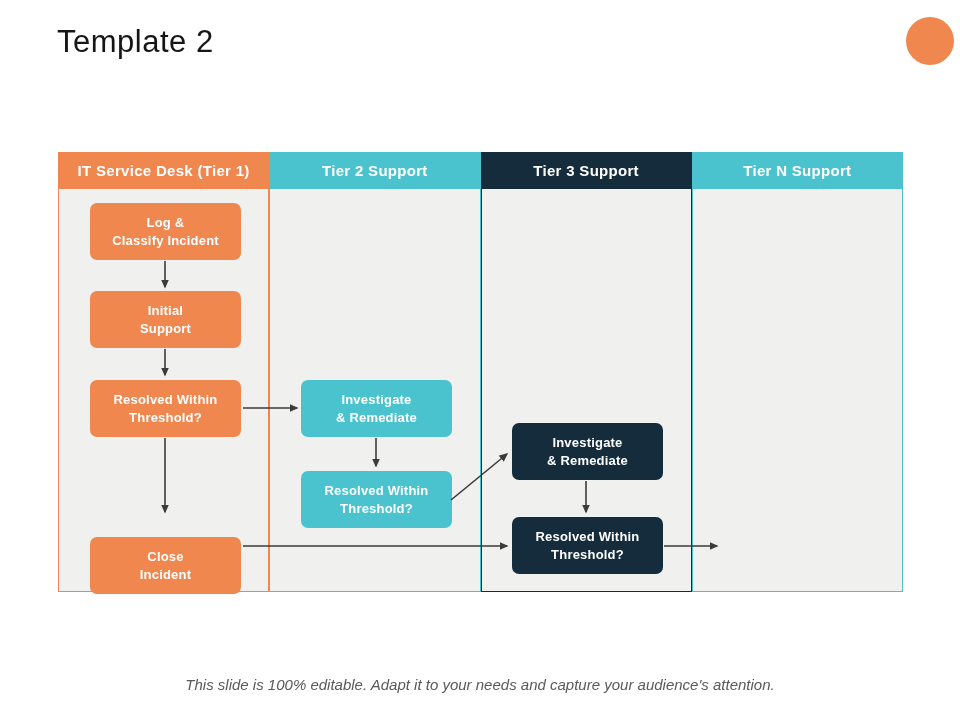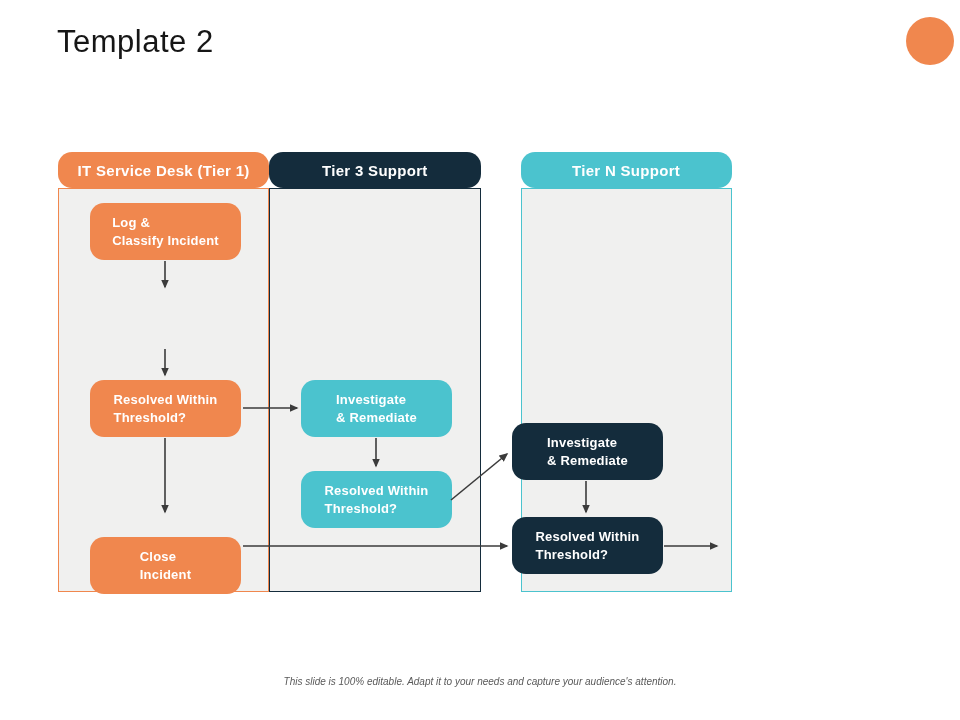--- a/index.html
+++ b/index.html
@@ -16,85 +16,91 @@
     background:var(--orange);
   }
   .flow-table{
     position:absolute;left:58px;top:152px;width:845px;height:440px;
   }
   .lane{
     position:absolute;top:0;height:100%;width:25%;box-sizing:border-box;
   }
   .lane:nth-child(1){left:0;}
   .lane:nth-child(2){left:25%;}
-  .lane:nth-child(3){left:50%;margin-left:40px;}
+  .lane:nth-child(3){left:50%;}
   .lane:nth-child(4){left:75%;text-align:right;}
   .lane-header{
     position:absolute;left:0;top:0;width:100%;height:36px;box-sizing:border-box;
     display:flex;align-items:center;justify-content:center;
-    color:#ffffff;font-size:15px;font-weight:bold;letter-spacing:0.3px;border-radius:14px;
+    color:#ffffff;font-size:15px;font-weight:bold;letter-spacing:0.3px;
   }
   .lane-body{
     position:absolute;left:0;top:36px;width:100%;bottom:0;box-sizing:border-box;
     background:var(--lane-bg);border:1px solid;
   }
   .lane.orange .lane-header{background:var(--orange);}
   .lane.orange .lane-body{border-color:var(--orange);}
   .lane.teal .lane-header{background:var(--teal);}
   .lane.teal .lane-body{border-color:var(--teal);}
   .lane.dark .lane-header{background:var(--dark);}
   .lane.dark .lane-body{border-color:var(--dark);}
   .node{
-    position:absolute;width:151px;height:57px;border-radius:14px;
-    display:flex;align-items:center;justify-content:center;text-align:left;
+    position:absolute;width:151px;height:57px;border-radius:7px;
+    display:flex;align-items:center;justify-content:center;text-align:center;
     color:#fff;font-size:13px;font-weight:600;line-height:1.35;
     white-space:pre-line;letter-spacing:0.2px;
   }
   .node::before{
     content:"";position:absolute;z-index:-1;left:-6px;top:6px;width:100%;height:100%;
     border-radius:13px;border:1px solid;background:#fdfdfd;
   }
   .node.orange{background:var(--orange);}
   .node.orange::before{border-color:var(--orange);}
   .node.teal{background:var(--teal);}
   .node.teal::before{border-color:var(--teal);}
   .node.dark{background:var(--dark);}
   .node.dark::before{border-color:var(--dark);}
   .arrows{position:absolute;left:0;top:0;width:960px;height:720px;pointer-events:none;}
   .arrows path{stroke:var(--arrow);stroke-width:1.6;fill:none;}
   .footer{
     position:absolute;left:0;top:676px;width:100%;text-align:center;
-    font-size:10px;font-style:italic;color:#595959;
+    font-size:15px;font-style:italic;color:#595959;
   }
 </style>
 </head>
 <body>
 
 <div class="slide">
 
   <div class="title">Template 2</div>
   <div class="corner-circle"></div>
 
   <div class="flow-table">
 
     <div class="lane orange">
       <div class="lane-header">IT Service Desk (Tier 1)</div>
       <div class="lane-body"></div>
     </div>
+    <div class="lane teal">
+      <div class="lane-header">Tier 2 Support</div>
+      <div class="lane-body"></div>
+    </div>
     <div class="lane dark">
       <div class="lane-header">Tier 3 Support</div>
       <div class="lane-body"></div>
     </div>
     <div class="lane teal">
       <div class="lane-header">Tier N Support</div>
       <div class="lane-body"></div>
     </div>
 
     <div class="node orange" style="left:32px;top:51px">Log &amp;
 Classify Incident</div>
+    <div class="node orange" style="left:32px;top:139px">Initial
+Support</div>
     <div class="node orange" style="left:32px;top:228px">Resolved Within
 Threshold?</div>
     <div class="node orange" style="left:32px;top:385px">Close
 Incident</div>
 
     <div class="node teal" style="left:243px;top:228px">Investigate
 &amp; Remediate</div>
     <div class="node teal" style="left:243px;top:319px">Resolved Within
 Threshold?</div>
 

